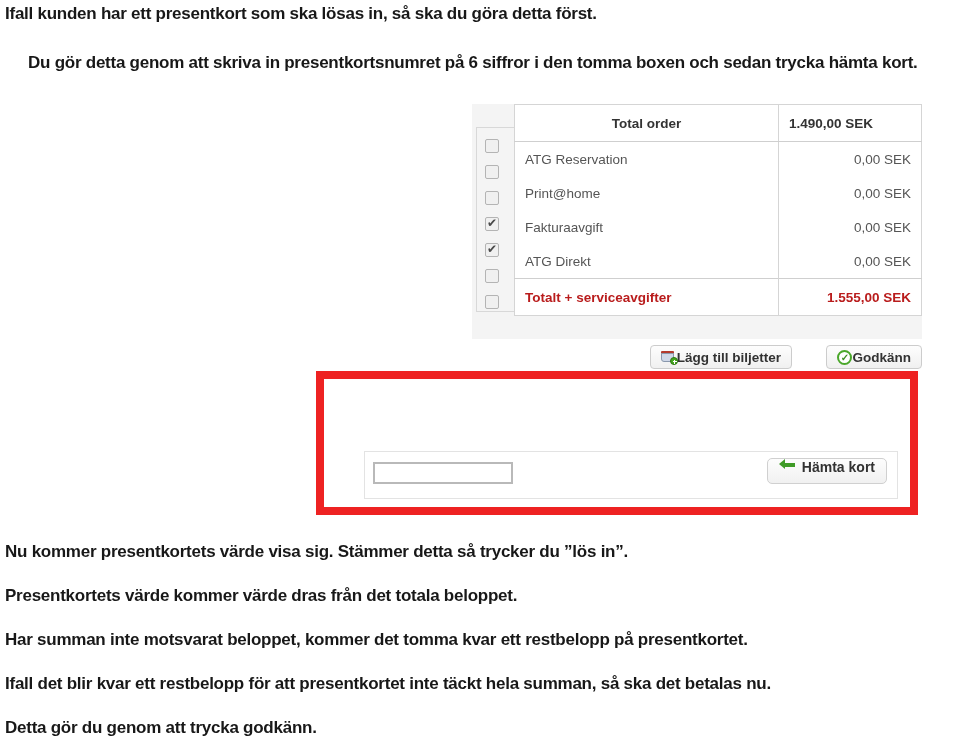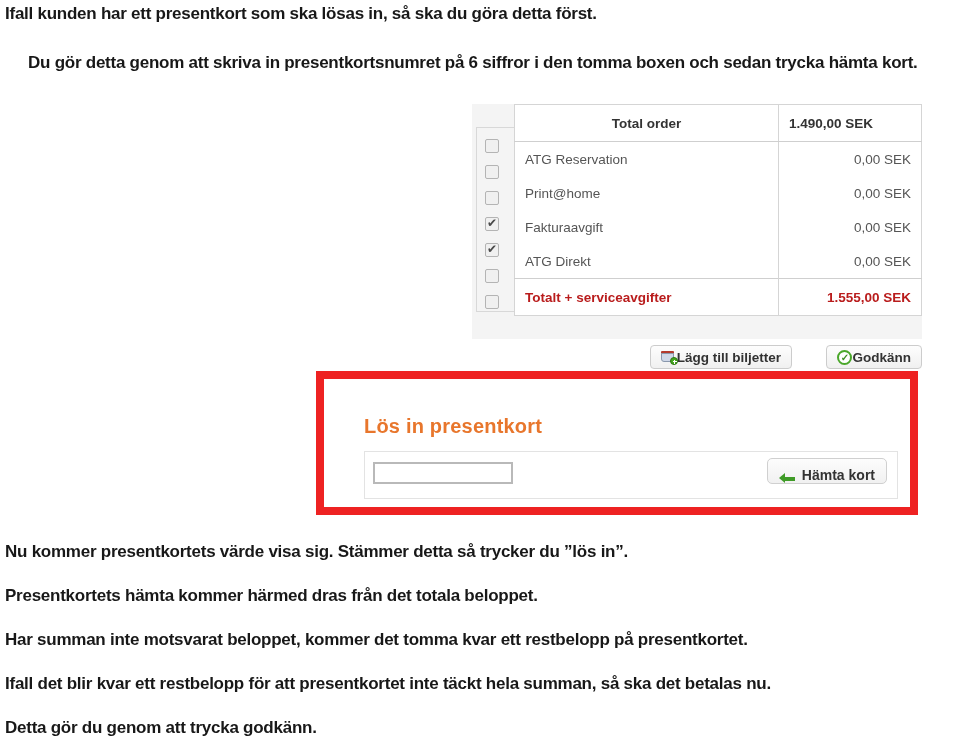--- a/index.html
+++ b/index.html
@@ -265,21 +265,21 @@
     padding: 0 4px;
     outline: none;
   }
   .btn-fetch {
     position: absolute;
     right: 10px;
     top: 6px;
     height: 26px;
     box-sizing: border-box;
     display: flex;
-    align-items: flex-end;
+    align-items: flex-start;
     gap: 7px;
     padding: 0 11px;
     background: linear-gradient(#fdfdfd, #f1f1f1);
     border: 1px solid #d0d0d0;
     border-radius: 5px;
     font-size: 14px;
     font-weight: bold;
     color: #333333;
     white-space: nowrap;
   }
@@ -364,31 +364,30 @@
     <span>Lägg till biljetter</span>
   </div>
   <div class="btn btn-ok">
     <span class="ico-check"></span>
     <span>Godkänn</span>
   </div>
 </div>
 
 <div class="redbox">
   <div class="gc-panel">
-    <div class="gc-title">Lös in presentkort</div>
     <div class="gc-inner">
       <input class="gc-input" type="text" placeholder="" style="">
       <div class="btn-fetch">
         <span class="ico-arrow">
           <span class="shaft"></span>
             <span class="headt"></span>
         </span>
         <span>Hämta kort</span>
       </div>
     </div>
   </div>
 </div>
 
 <div class="doc-text t-l3">Nu kommer presentkortets värde visa sig. Stämmer detta så trycker du ”lös in”.</div>
-<div class="doc-text t-l4">Presentkortets hämta kommer härmed dras från det totala beloppet.</div>
+<div class="doc-text t-l4">Presentkortets värde kommer värde dras från det totala beloppet.</div>
 <div class="doc-text t-l5">Har summan inte motsvarat beloppet, kommer det tomma kvar ett restbelopp på presentkortet.</div>
 <div class="doc-text t-l6">Ifall det blir kvar ett restbelopp för att presentkortet inte täckt hela summan, så ska det betalas nu.</div>
 <div class="doc-text t-l7">Detta gör du genom att trycka godkänn.</div>
 
 </body></html>

